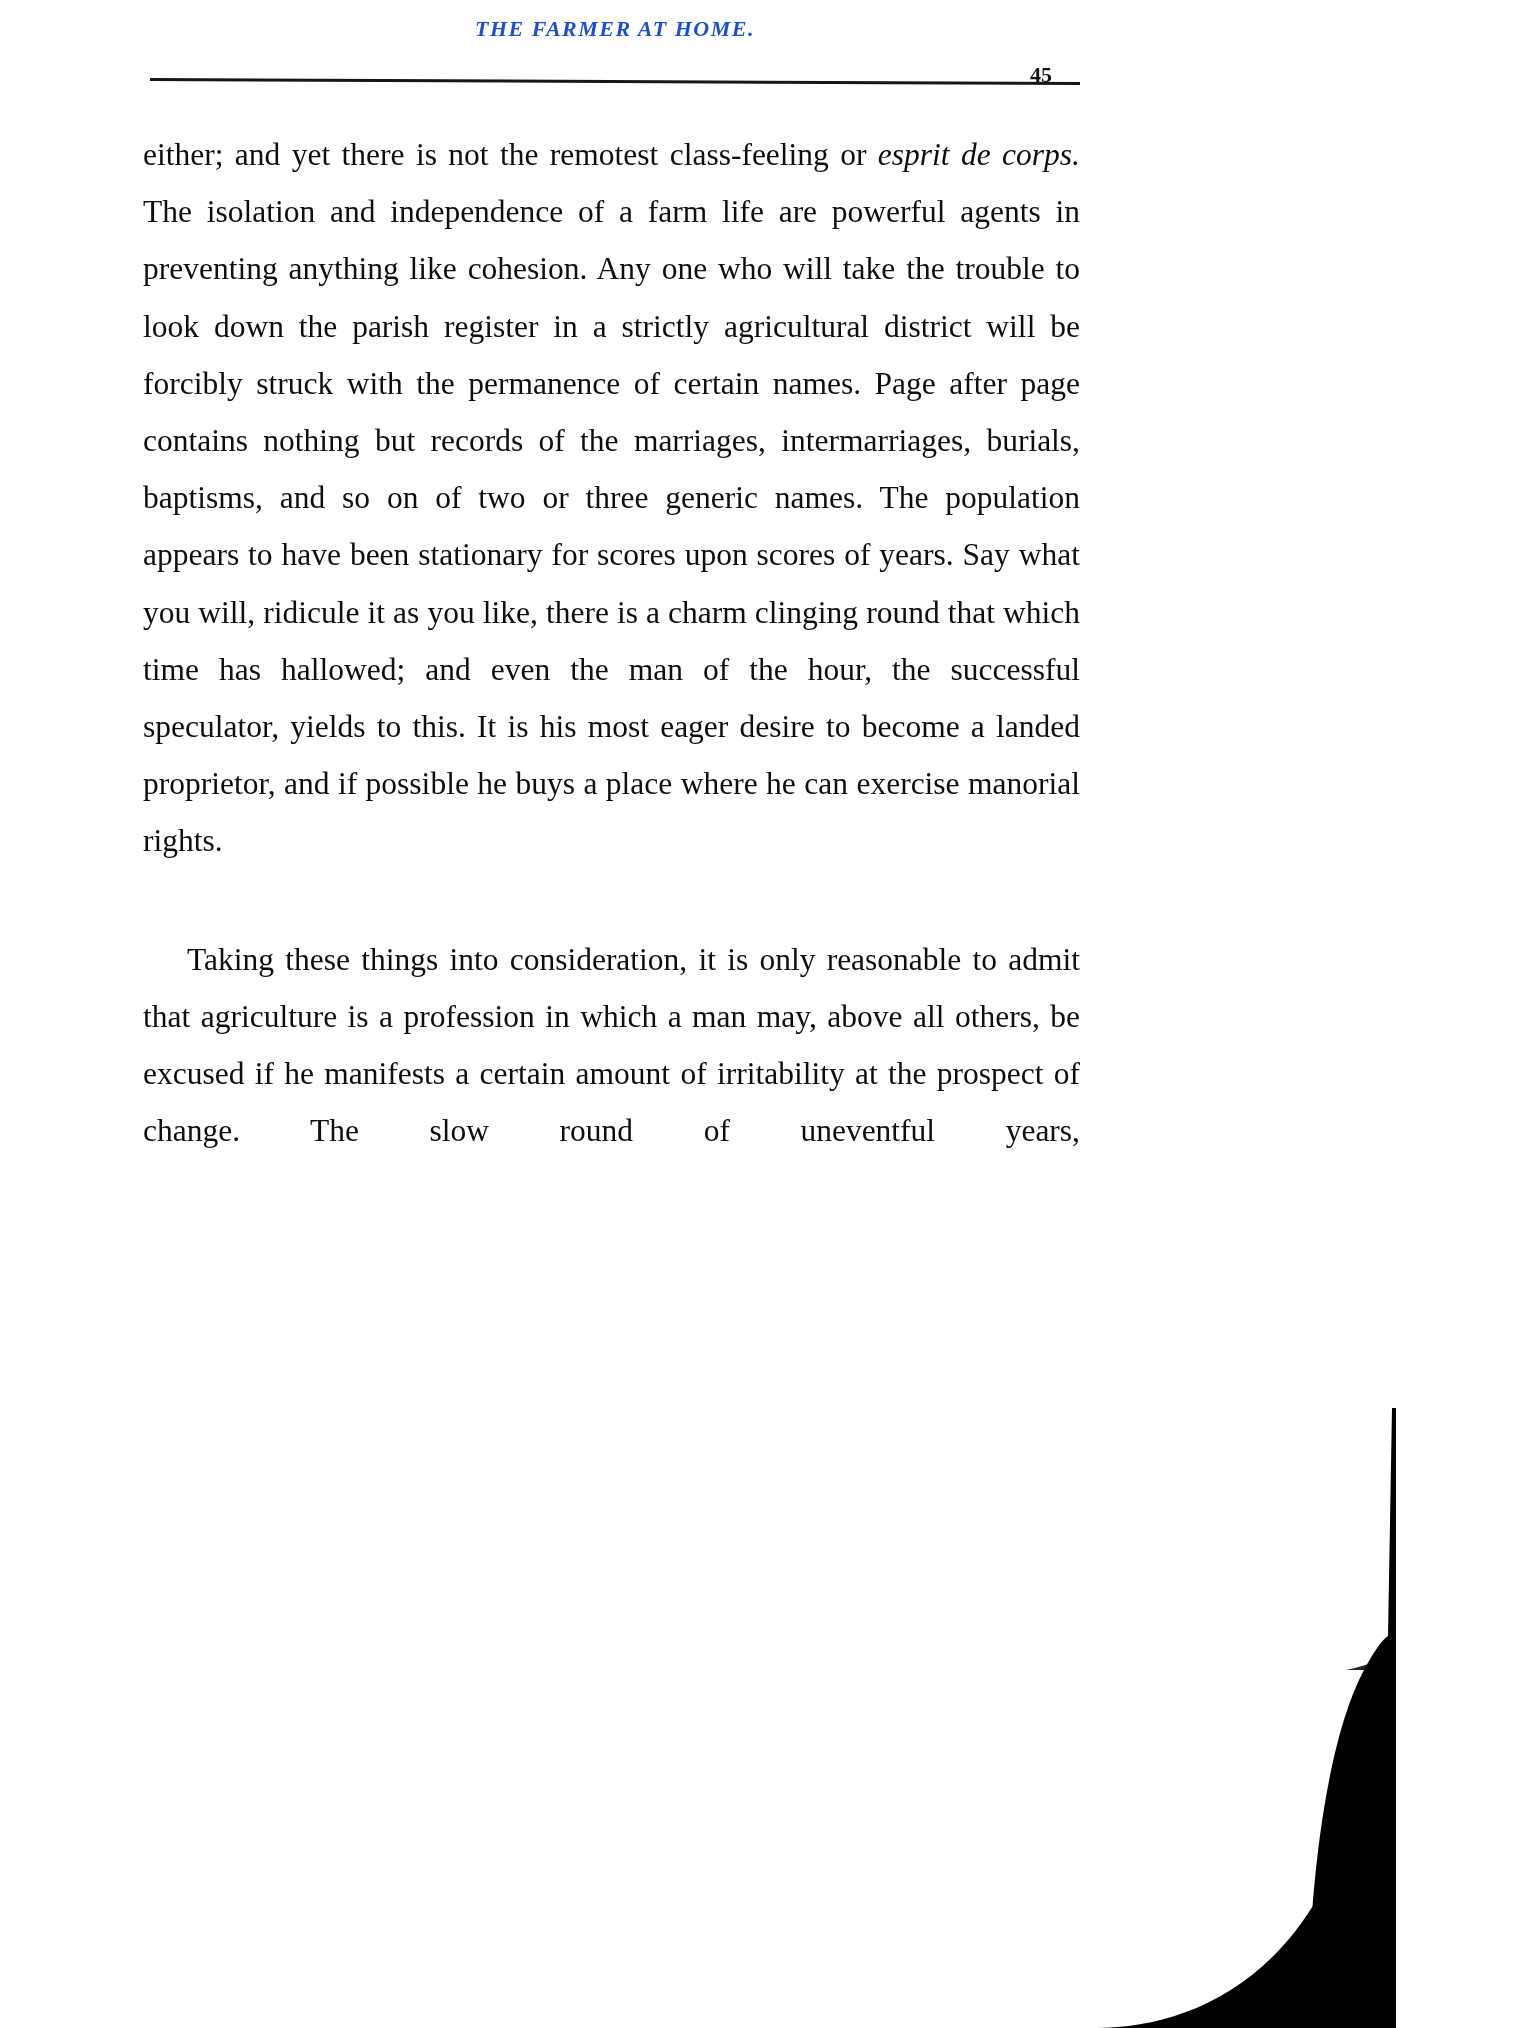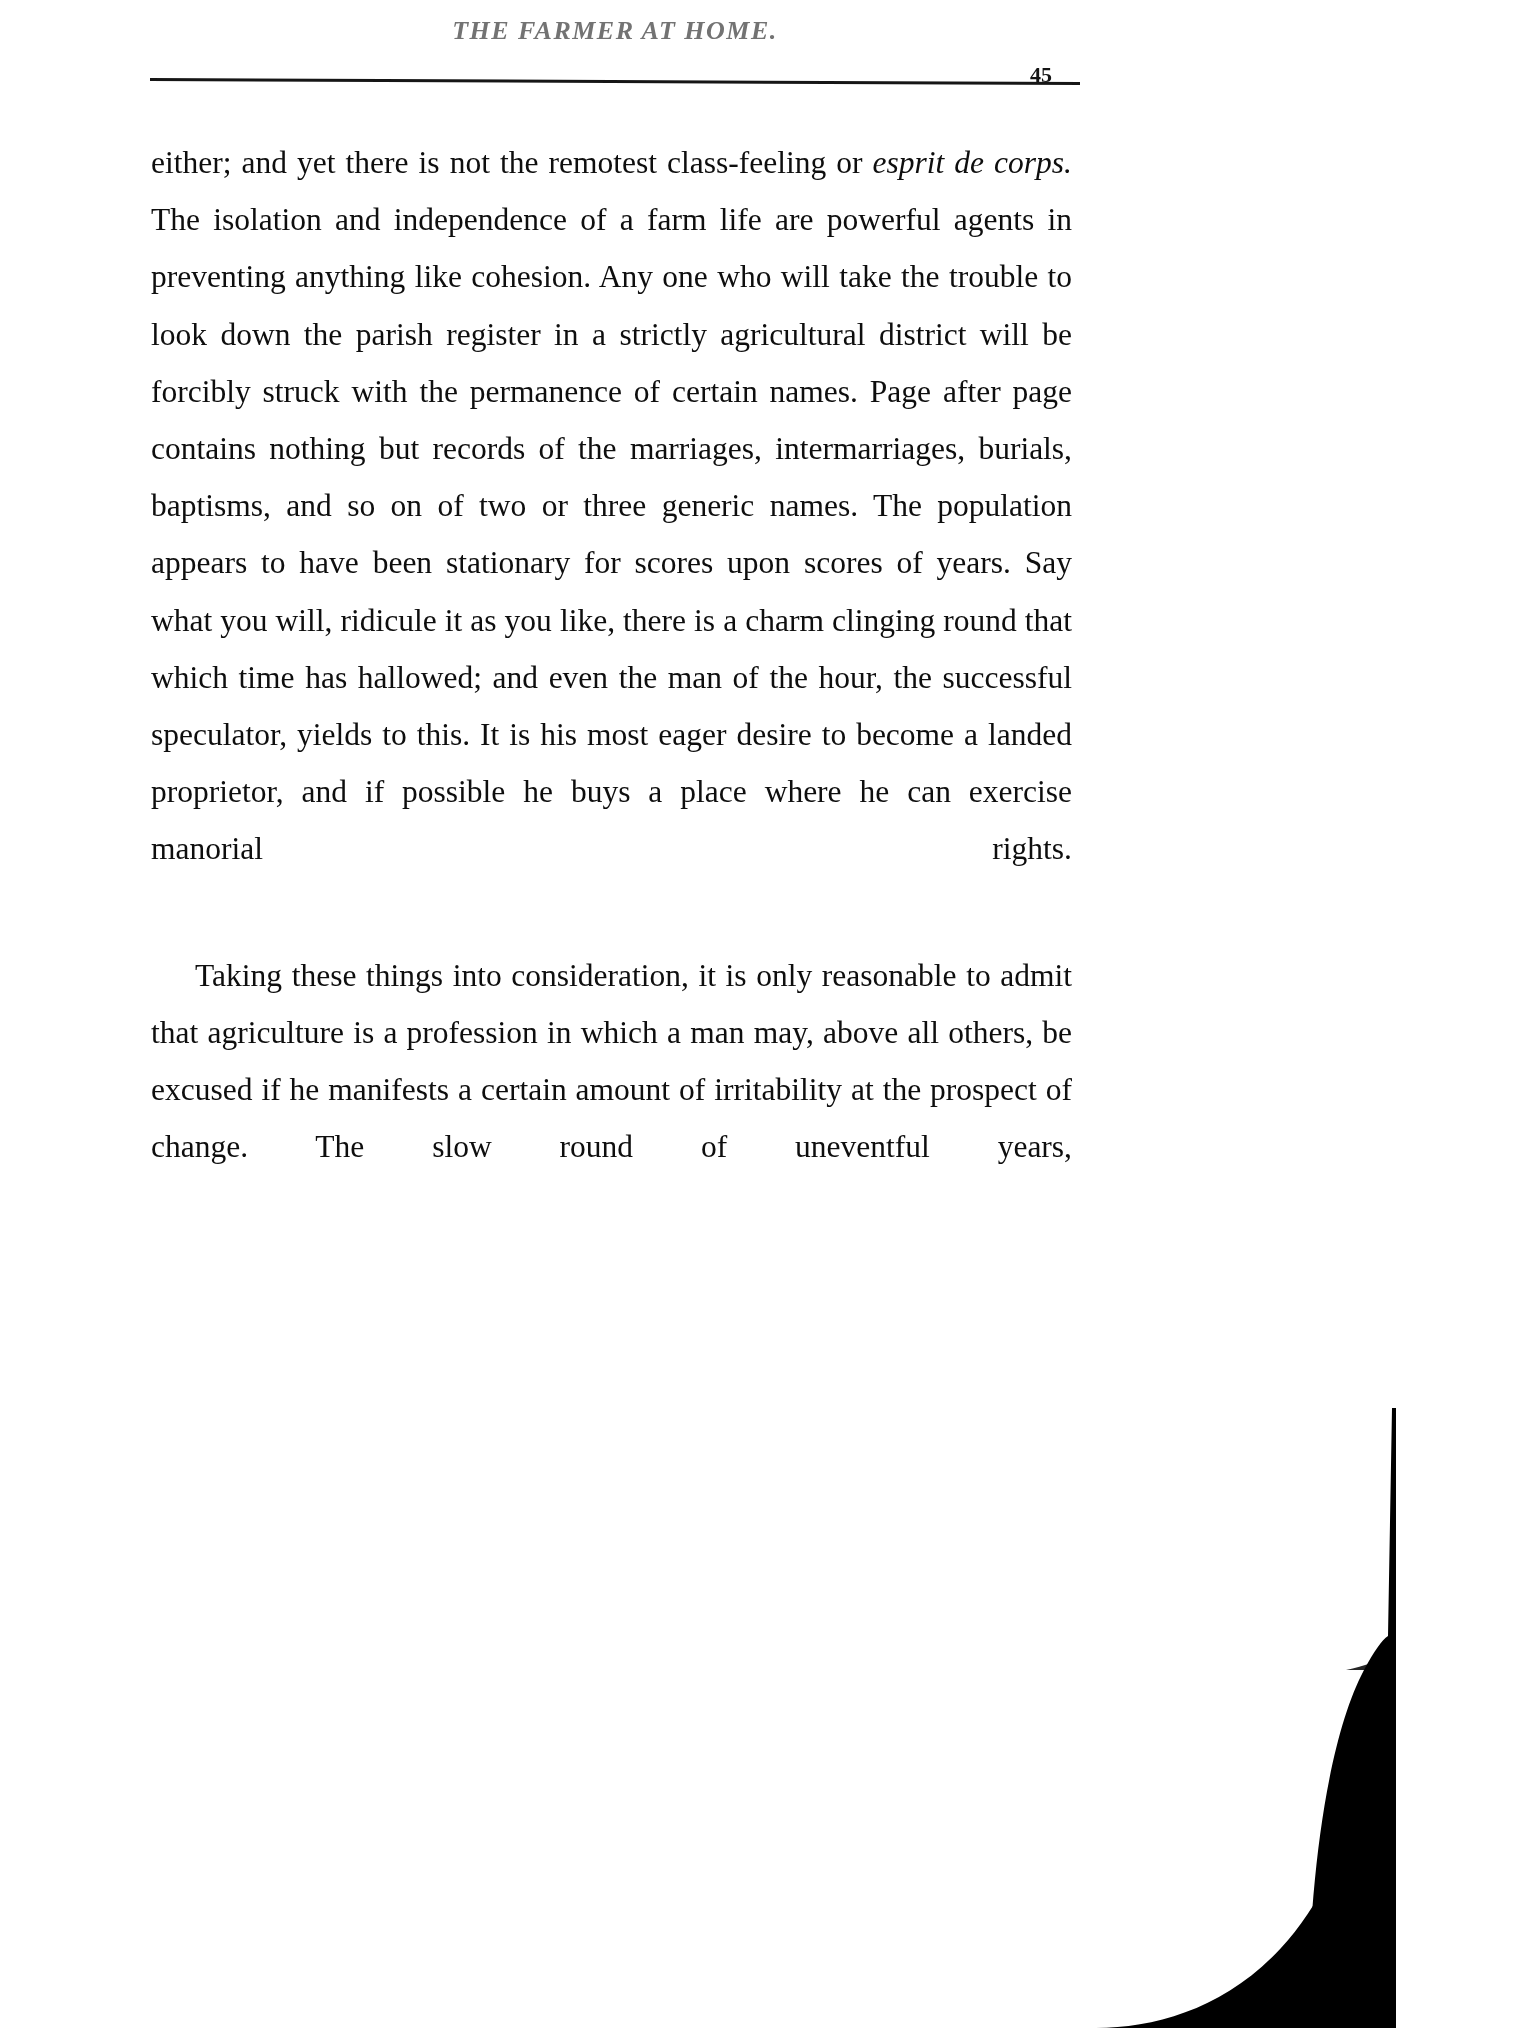--- a/index.html
+++ b/index.html
@@ -22,23 +22,23 @@
     position: absolute;
     left: 150px;
     top: 16px;
     width: 930px;
     text-align: center;
   }
   .running-head .title {
     font-family: "Liberation Serif", serif;
     font-style: italic;
     font-weight: bold;
-    font-size: 26px;
+    font-size: 22px;
     letter-spacing: 1.5px;
-    color: #737373;
+    color: #1d4ed8;
     white-space: nowrap;
   }
   .folio {
     position: absolute;
     left: 1030px;
     top: 38px;
     font-family: "Liberation Serif", serif;
     font-size: 22px;
     font-weight: bold;
     color: #141414;
@@ -61,21 +61,21 @@
     left: 139px;
     top: 122px;
     width: 945px;
     font-size: 31.5px;
     line-height: 57.2px;
     text-align: justify;
     text-justify: inter-word;
     color: #0e0e0e;
   }
   .textblock p {
-    margin: 12px;
+    margin: 4px;
   }
   .textblock p.indent {
     text-indent: 44px;
   }
   .textblock em {
     font-style: italic;
   }
   
   .textblock p::after {
     content: "";

